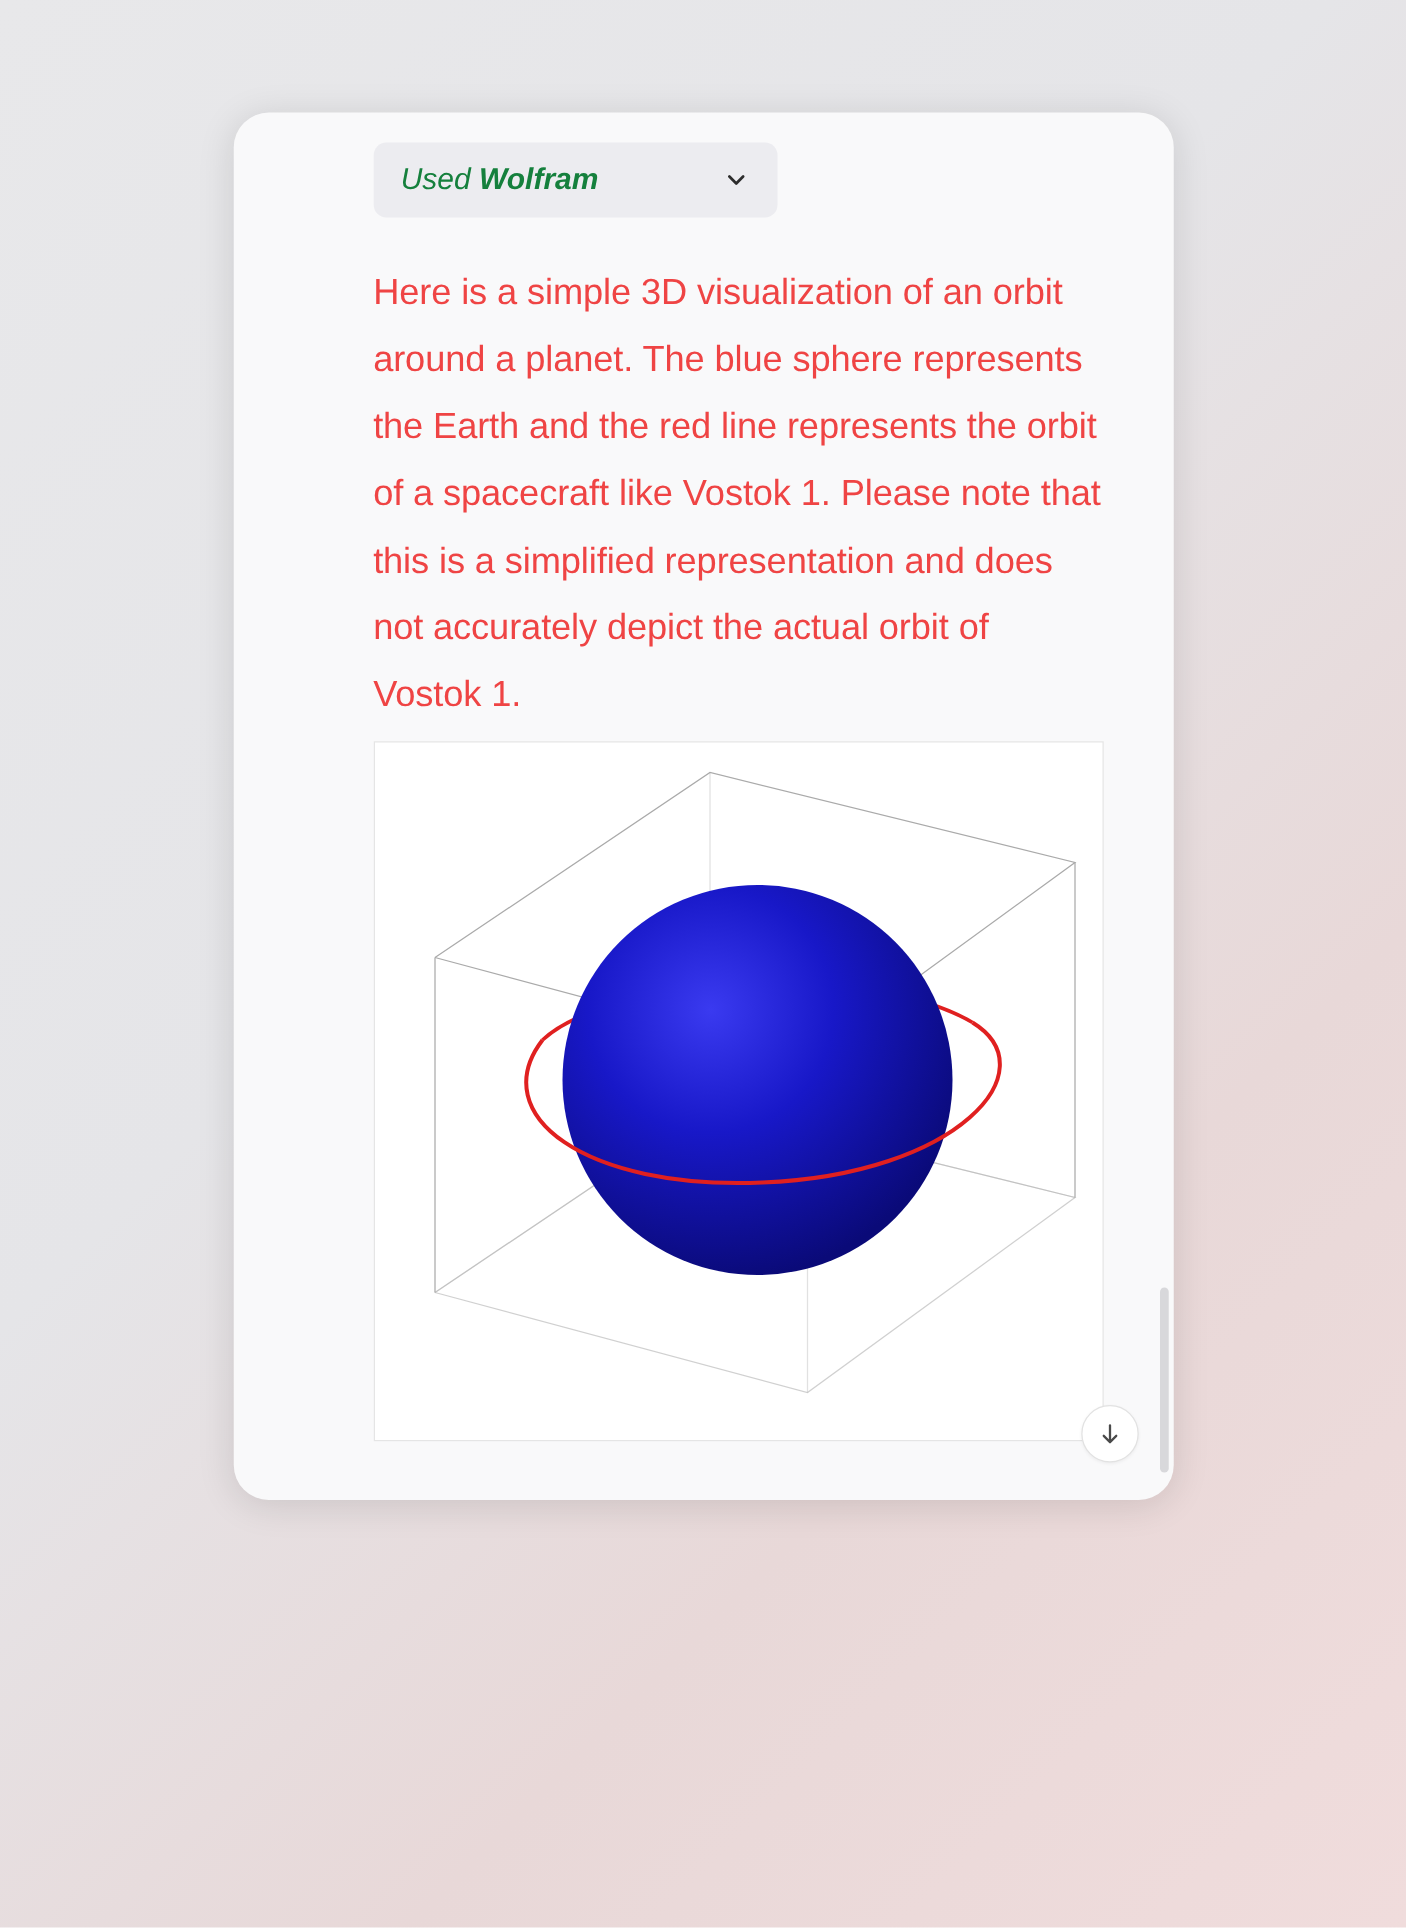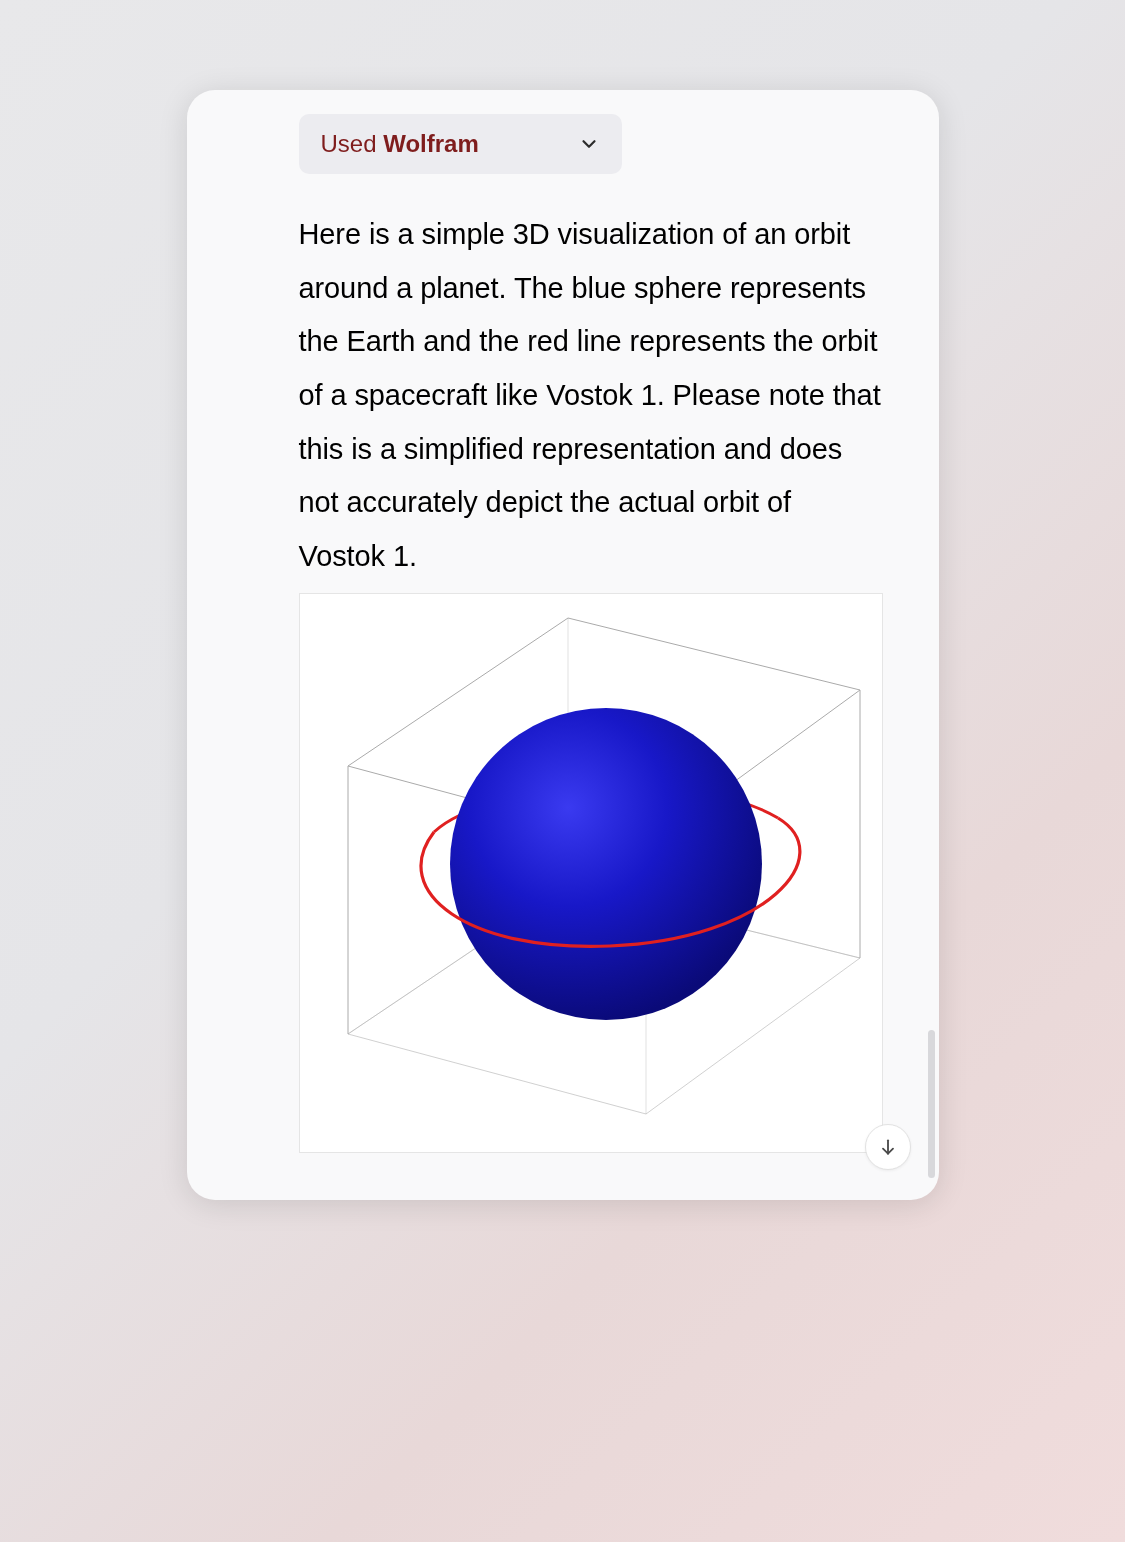--- a/index.html
+++ b/index.html
@@ -30,29 +30,30 @@
   .tool-chip {
     display: inline-flex;
     align-items: center;
     gap: 99px;
     background: #ececf0;
     border-radius: 10px;
     padding: 16px 22px;
     margin-bottom: 34px;
     cursor: pointer;
     font-size: 24px;
-    color: #7f1d1d;
+    color: #15803d;
+    font-style: italic;
   }
   .tool-chip .chevron svg { display:block; }
   .tool-label .used { font-weight: 400; }
   .tool-label .name { font-weight: 700; }
   .body-text {
     font-size: 29px;
     line-height: 1.85;
-    color: #000000;
+    color: #ef4444;
     margin-bottom: 10px;
     letter-spacing: -0.1px;
   }
   .plot-box {
     width: 584px;
     height: 560px;
     background: #ffffff;
     border: 1px solid #e5e5e5;
     margin-top: 0;
     overflow: hidden;

